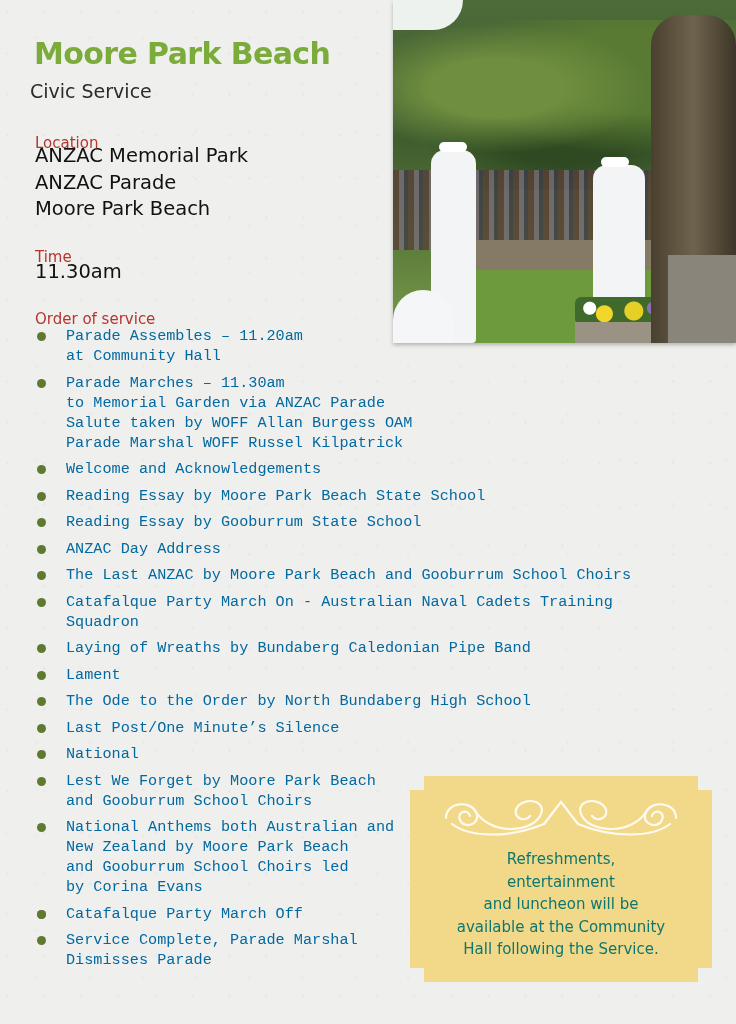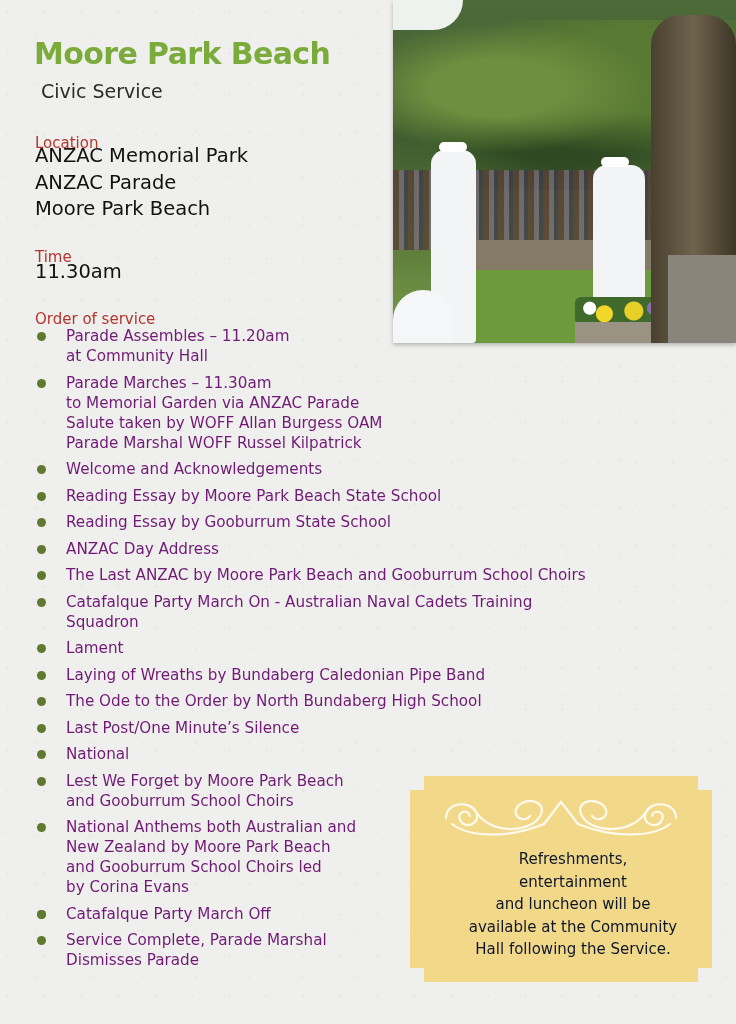--- a/index.html
+++ b/index.html
@@ -12,36 +12,36 @@
       background-size: 37px 41px, 53px 47px;
       font-family: "DejaVu Sans", sans-serif;
       color: #1c1c1c;
     }
     .title {
       position: absolute; left: 34px; top: 36px;
       font-family: "DejaVu Sans", sans-serif; font-weight: bold;
       font-size: 30px; color: #7bab3a; letter-spacing: -0.6px; white-space: nowrap;
     }
     .subtitle {
-      position: absolute; left: 41px; top: 80px;
+      position: absolute; left: 30px; top: 80px;
       font-size: 19px; color: #2b2b2b;
     }
     .label-red {
       position: absolute; left: 35px; font-size: 15px; color: #b5352f;
     }
     .big-text {
       position: absolute; left: 35px; font-size: 19.5px; line-height: 26.5px; color: #111;
     }
     .order-list {
       position: absolute; left: 35px; top: 326px; width: 640px;
       list-style: none; margin: 0; padding: 0;
     }
     .order-item {
       position: relative; padding-left: 31px; font-size: 15.2px; line-height: 20px;
-      color: #701a75; margin-bottom: 6.5px; white-space: pre-line;
+      color: #0369a1; margin-bottom: 6.5px; white-space: pre-line; font-family: Liberation Mono, monospace;
     }
     .bullet {
       position: absolute; left: 2px; top: 6px; width: 9px; height: 9px;
       border-radius: 50%; background: #5f7a2e;
     }
     .photo {
       position: absolute; left: 393px; top: 0; width: 343px; height: 343px;
       overflow: hidden; box-shadow: 0 2px 4px rgba(0,0,0,0.25);
       background: linear-gradient(180deg, #4d6b39 0%, #3e5c2e 40%, #5b7a3a 70%, #7aa04a 100%);
     }
@@ -70,22 +70,22 @@
 
     .info-box {
       position: absolute; left: 410px; top: 776px; width: 302px; height: 206px;
       background: #f2d98a;
       clip-path: polygon(14px 0, calc(100% - 14px) 0, calc(100% - 14px) 14px, 100% 14px,
                           100% calc(100% - 14px), calc(100% - 14px) calc(100% - 14px), calc(100% - 14px) 100%,
                           14px 100%, 14px calc(100% - 14px), 0 calc(100% - 14px), 0 14px, 14px 14px);
     }
     .flourish { position: absolute; left: 30px; top: 18px; width: 242px; height: 46px; }
     .info-text {
-      position: absolute; left: 12px; top: 72px; width: 302px; text-align: center;
-      font-size: 15px; line-height: 22.5px; color: #0f172a; white-space: pre-line;
+      position: absolute; left: 0; top: 72px; width: 302px; text-align: center;
+      font-size: 15px; line-height: 22.5px; color: #0f766e; white-space: pre-line;
     }
   </style>
 </head>
 <body>
 
 <div class="title">Moore Park Beach</div>
 <div class="subtitle">Civic Service</div>
 
 <div class="label-red" style="top:134px">Location</div>
 <div class="big-text" style="top:143px">
@@ -106,22 +106,22 @@
 to Memorial Garden via ANZAC Parade
 Salute taken by WOFF Allan Burgess OAM
 Parade Marshal WOFF Russel Kilpatrick</span></li>
   <li class="order-item"><span class="bullet"></span><span>Welcome and Acknowledgements</span></li>
   <li class="order-item"><span class="bullet"></span><span>Reading Essay by Moore Park Beach State School</span></li>
   <li class="order-item"><span class="bullet"></span><span>Reading Essay by Gooburrum State School</span></li>
   <li class="order-item"><span class="bullet"></span><span>ANZAC Day Address</span></li>
   <li class="order-item"><span class="bullet"></span><span>The Last ANZAC by Moore Park Beach and Gooburrum School Choirs</span></li>
   <li class="order-item"><span class="bullet"></span><span>Catafalque Party March On - Australian Naval Cadets Training
 Squadron</span></li>
+  <li class="order-item"><span class="bullet"></span><span>Laying of Wreaths by Bundaberg Caledonian Pipe Band</span></li>
   <li class="order-item"><span class="bullet"></span><span>Lament</span></li>
-  <li class="order-item"><span class="bullet"></span><span>Laying of Wreaths by Bundaberg Caledonian Pipe Band</span></li>
   <li class="order-item"><span class="bullet"></span><span>The Ode to the Order by North Bundaberg High School</span></li>
   <li class="order-item"><span class="bullet"></span><span>Last Post/One Minute’s Silence</span></li>
   <li class="order-item"><span class="bullet"></span><span>National</span></li>
   <li class="order-item"><span class="bullet"></span><span>Lest We Forget by Moore Park Beach
 and Gooburrum School Choirs</span></li>
   <li class="order-item"><span class="bullet"></span><span>National Anthems both Australian and
 New Zealand by Moore Park Beach
 and Gooburrum School Choirs led
 by Corina Evans</span></li>
   <li class="order-item"><span class="bullet"></span></li>

